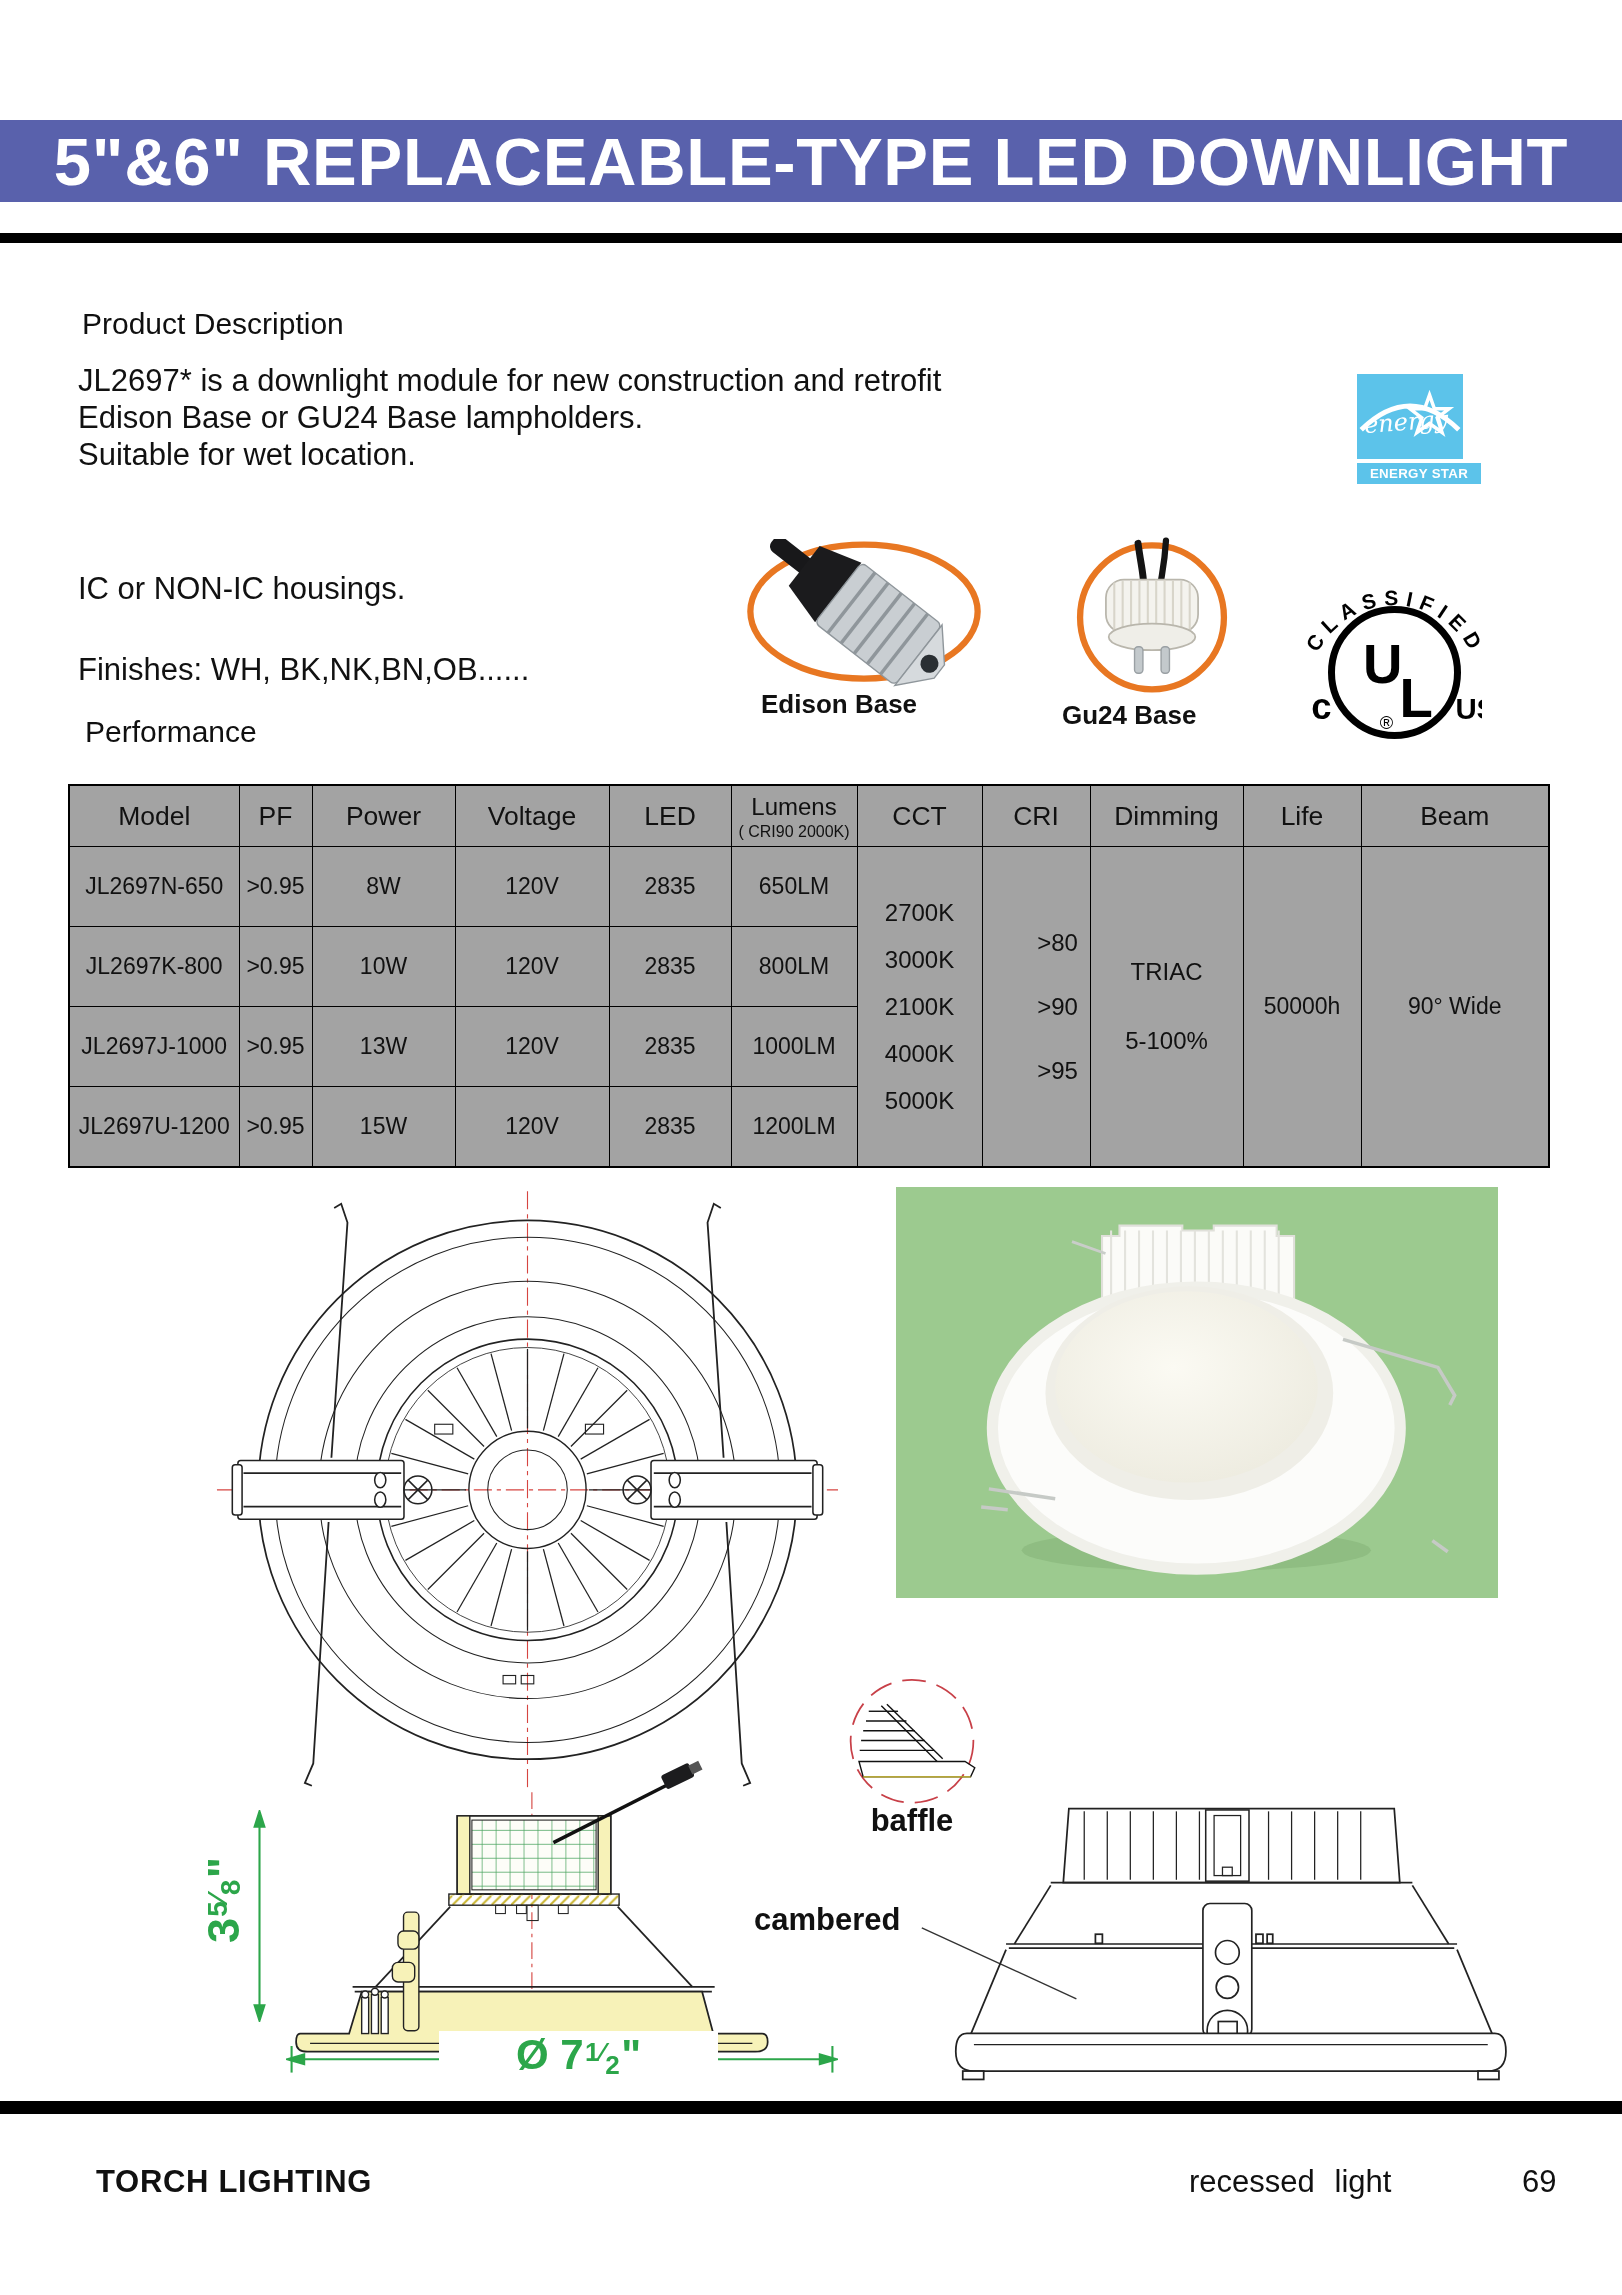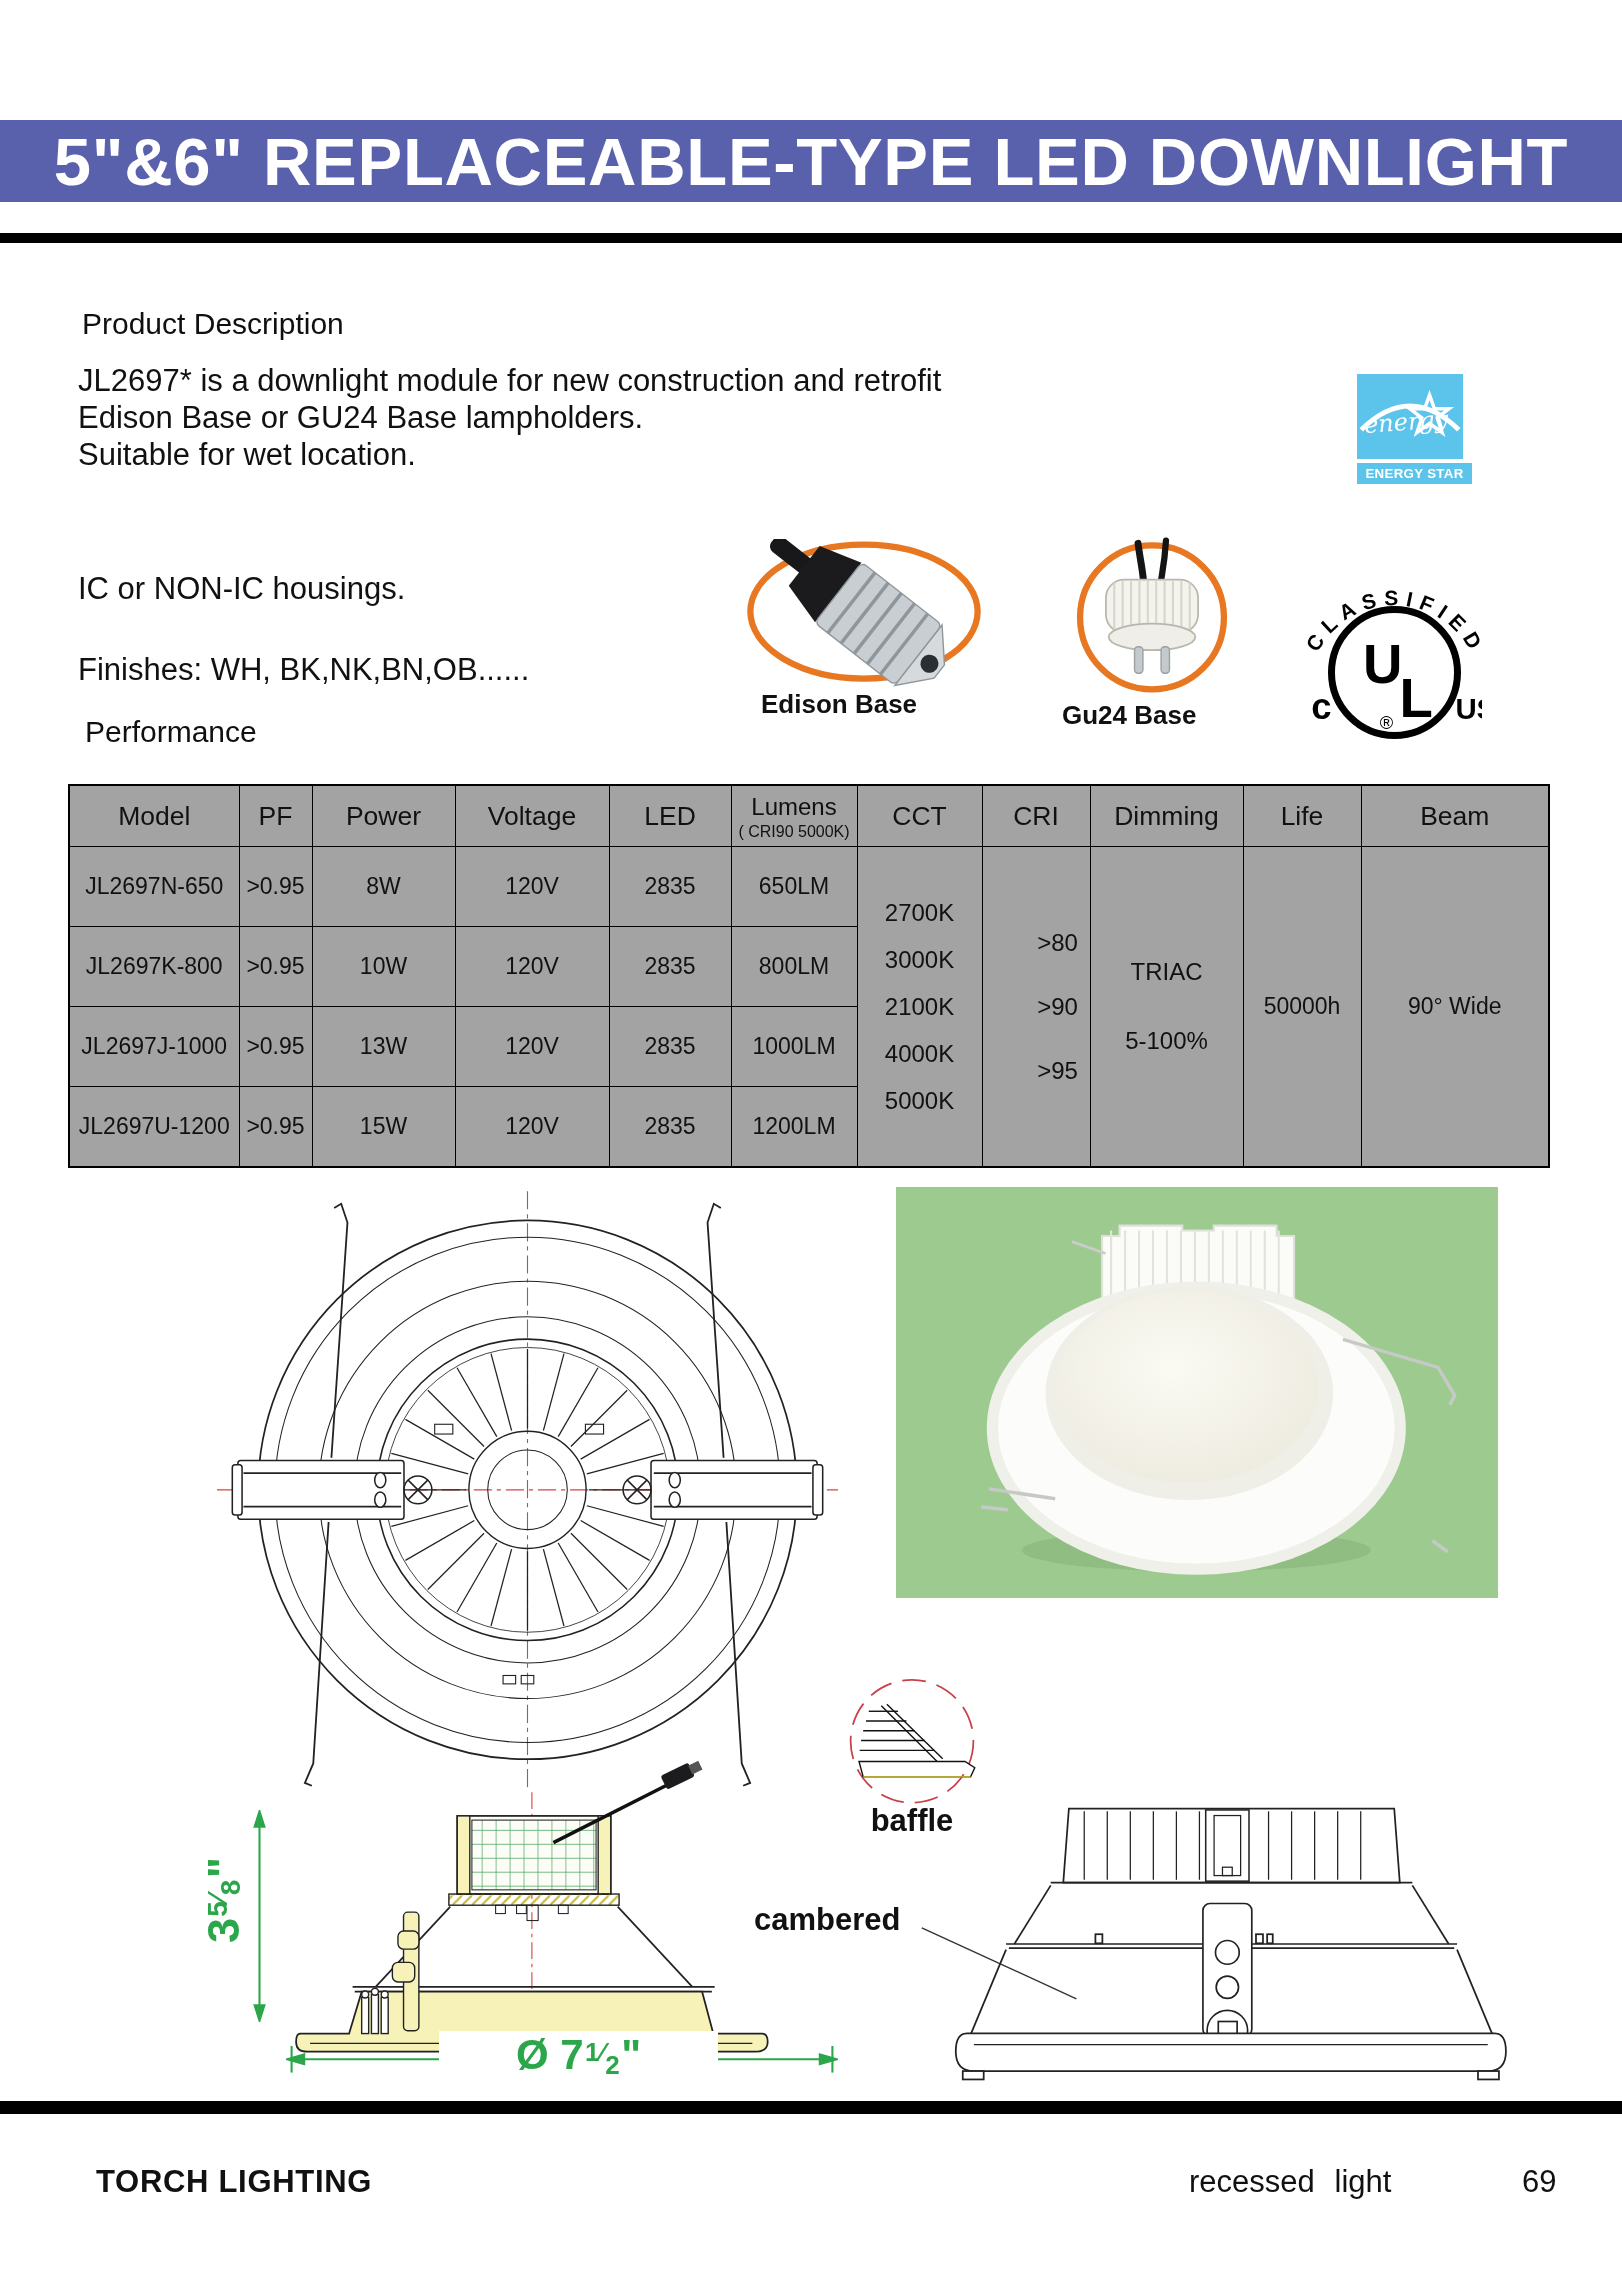--- a/index.html
+++ b/index.html
@@ -17,21 +17,21 @@
   .sec-heading{font-size:30px;color:#101010;}
   .h-pd{left:82px;top:307px;}
   .h-perf{left:85px;top:715px;}
   .desc{left:78px;top:362px;font-size:31px;line-height:37px;white-space:nowrap;}
   .note-ic{left:78px;top:571px;font-size:31px;}
   .note-fin{left:78px;top:652px;font-size:31px;}
 
   
   .estar{left:1357px;top:374px;width:106px;}
   .estar-top{width:106px;height:85px;background:#5cc3ea;position:relative;overflow:hidden;}
-  .estar-band{width:115px;height:21.6px;margin-top:3.5px;background:#5cc3ea;color:#fff;
+  .estar-band{width:124px;height:21.6px;margin-top:3.5px;background:#5cc3ea;color:#fff;
               font-size:13.3px;font-weight:700;display:flex;align-items:center;justify-content:center;
               letter-spacing:0.3px;white-space:nowrap;}
   .estar-script{position:absolute;left:7px;top:34px;color:#fff;font-family:"DejaVu Serif",serif;
                 font-style:italic;font-size:24px;transform:rotate(-4deg);}
 
   
   .base-label{font-size:26px;font-weight:700;text-align:left;}
   .lbl-edison{left:761px;top:689px;width:210px;}
   .lbl-gu24{left:1062px;top:700px;width:182px;}
 
@@ -177,21 +177,21 @@
       </colgroup>
       <tbody>
           <tr>
         <th class="hcell">Model</th>
         <th class="hcell">PF</th>
         <th class="hcell">Power</th>
         <th class="hcell">Voltage</th>
         <th class="hcell">LED</th>
         <th class="hcell">
           <span style="font-size:24px">Lumens</span>
-          <span class="lumens-sub">( CRI90 5000K)</span>
+          <span class="lumens-sub">( CRI90 2000K)</span>
         </th>
         <th class="hcell">CCT</th>
         <th class="hcell">CRI</th>
         <th class="hcell">Dimming</th>
         <th class="hcell">Life</th>
         <th class="hcell">Beam</th>
       </tr>
       <tr>
         <td class="vcell">JL2697N-650</td>
         <td class="vcell">&gt;0.95</td>

